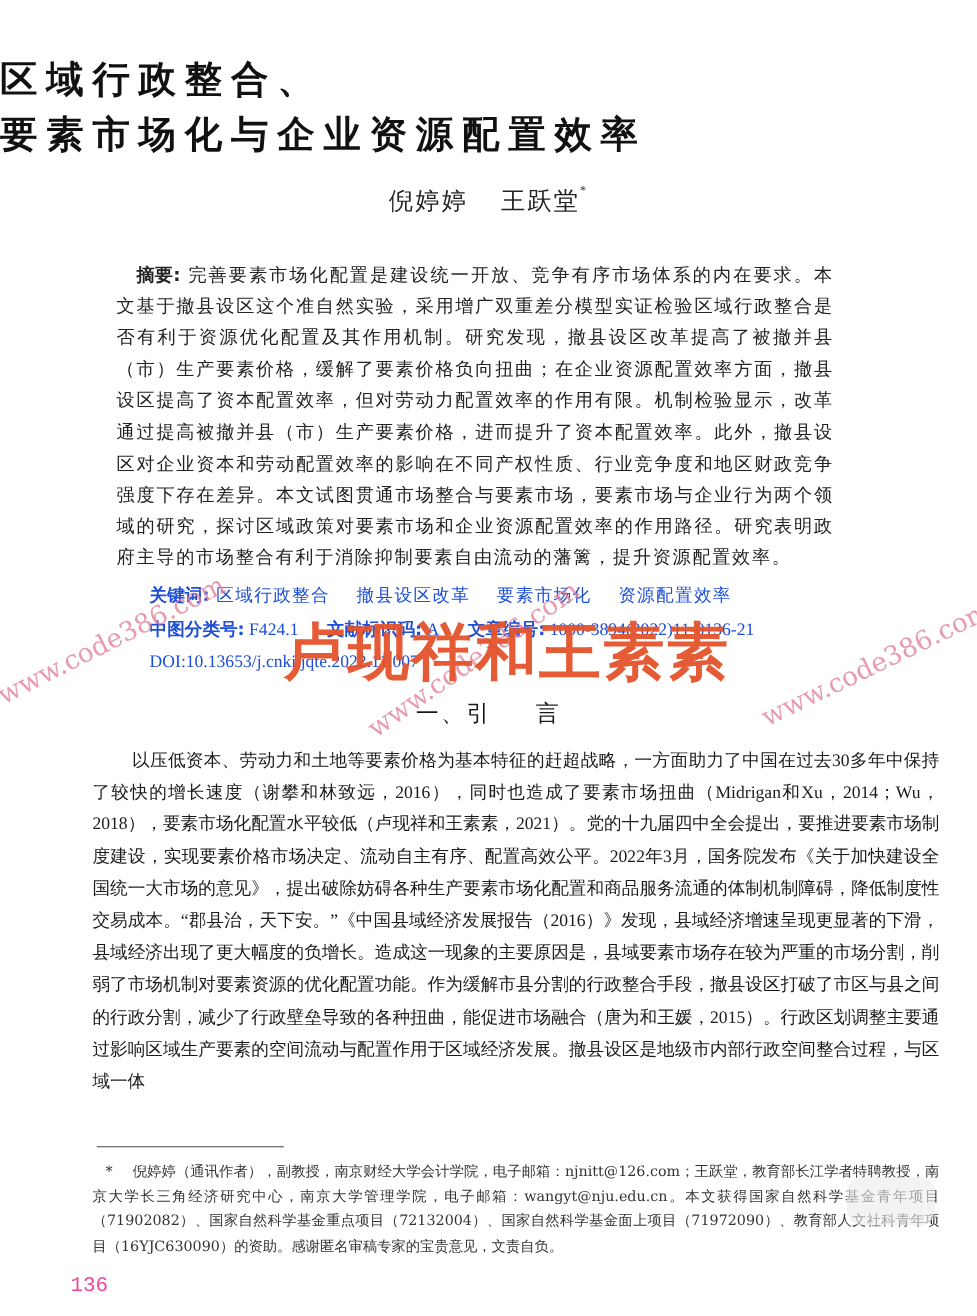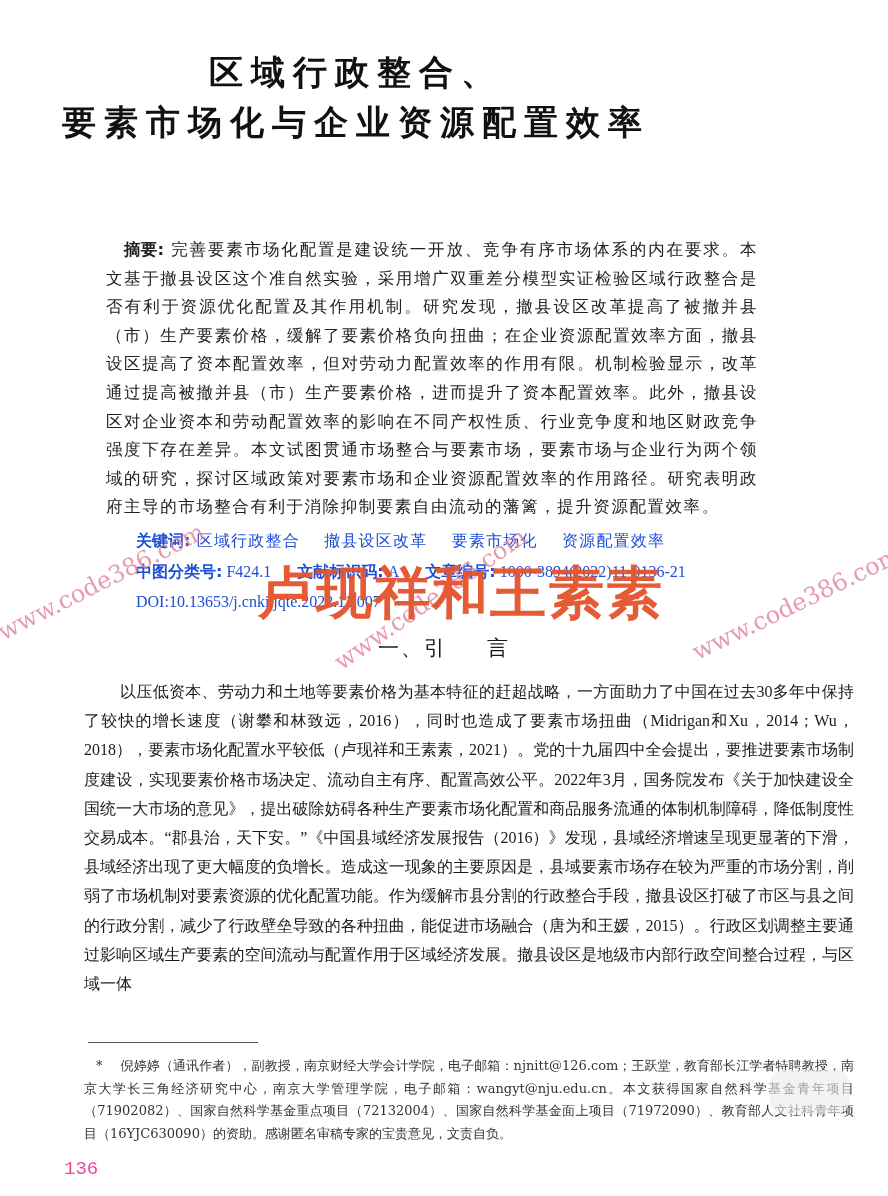--- a/index.html
+++ b/index.html
@@ -4,21 +4,21 @@
   <style>
     html, body { margin: 0; padding: 0; }
     body {
       width: 888px; height: 1196px; overflow: hidden;
       background: #ffffff; color: #1a1a1a;
       font-family: "DejaVu Serif", "Liberation Serif", serif;
       position: relative;
     }
     .page { position: absolute; left: 0; top: 0; width: 888px; height: 1196px; }
     .title {
-      position: absolute; left: 0; width: 712px; text-align: center;
+      position: absolute; left: 0; width: 712px; text-align: left;
       font-family: "DejaVu Serif", serif; font-weight: bold; color: #111;
       font-size: 34px; letter-spacing: 8px;
     }
     .title.l1 { top: 50px; }
     .title.l2 { top: 100px; }
     .authors {
       position: absolute; top: 168px; left: 0; width: 888px; text-align: center;
       font-size: 22px; letter-spacing: 2px; color: #222;
     }
     .authors .sep { display: inline-block; width: 30px; }
@@ -90,20 +90,23 @@
     }
   </style>
 </head>
 <body>
 
 <div class="page">
 
   <div class="title l1">区域行政整合、</div>
   <div class="title l2">要素市场化与企业资源配置效率</div>
 
+  <div class="authors">
+    <span>倪婷婷</span><span class="sep"></span><span>王跃堂</span><sup>*</sup>
+  </div>
 
   <div class="abstract">
     <span class="label">摘要:</span>
     <span>完善要素市场化配置是建设统一开放、竞争有序市场体系的内在要求。本文基于撤县设区这个准自然实验，采用增广双重差分模型实证检验区域行政整合是否有利于资源优化配置及其作用机制。研究发现，撤县设区改革提高了被撤并县（市）生产要素价格，缓解了要素价格负向扭曲；在企业资源配置效率方面，撤县设区提高了资本配置效率，但对劳动力配置效率的作用有限。机制检验显示，改革通过提高被撤并县（市）生产要素价格，进而提升了资本配置效率。此外，撤县设区对企业资本和劳动配置效率的影响在不同产权性质、行业竞争度和地区财政竞争强度下存在差异。本文试图贯通市场整合与要素市场，要素市场与企业行为两个领域的研究，探讨区域政策对要素市场和企业资源配置效率的作用路径。研究表明政府主导的市场整合有利于消除抑制要素自由流动的藩篱，提升资源配置效率。</span>
   </div>
 
   <div class="meta kw">
     <span class="label">关键词:</span>
     <span class="v">区域行政整合</span>
     <span class="v">撤县设区改革</span>

